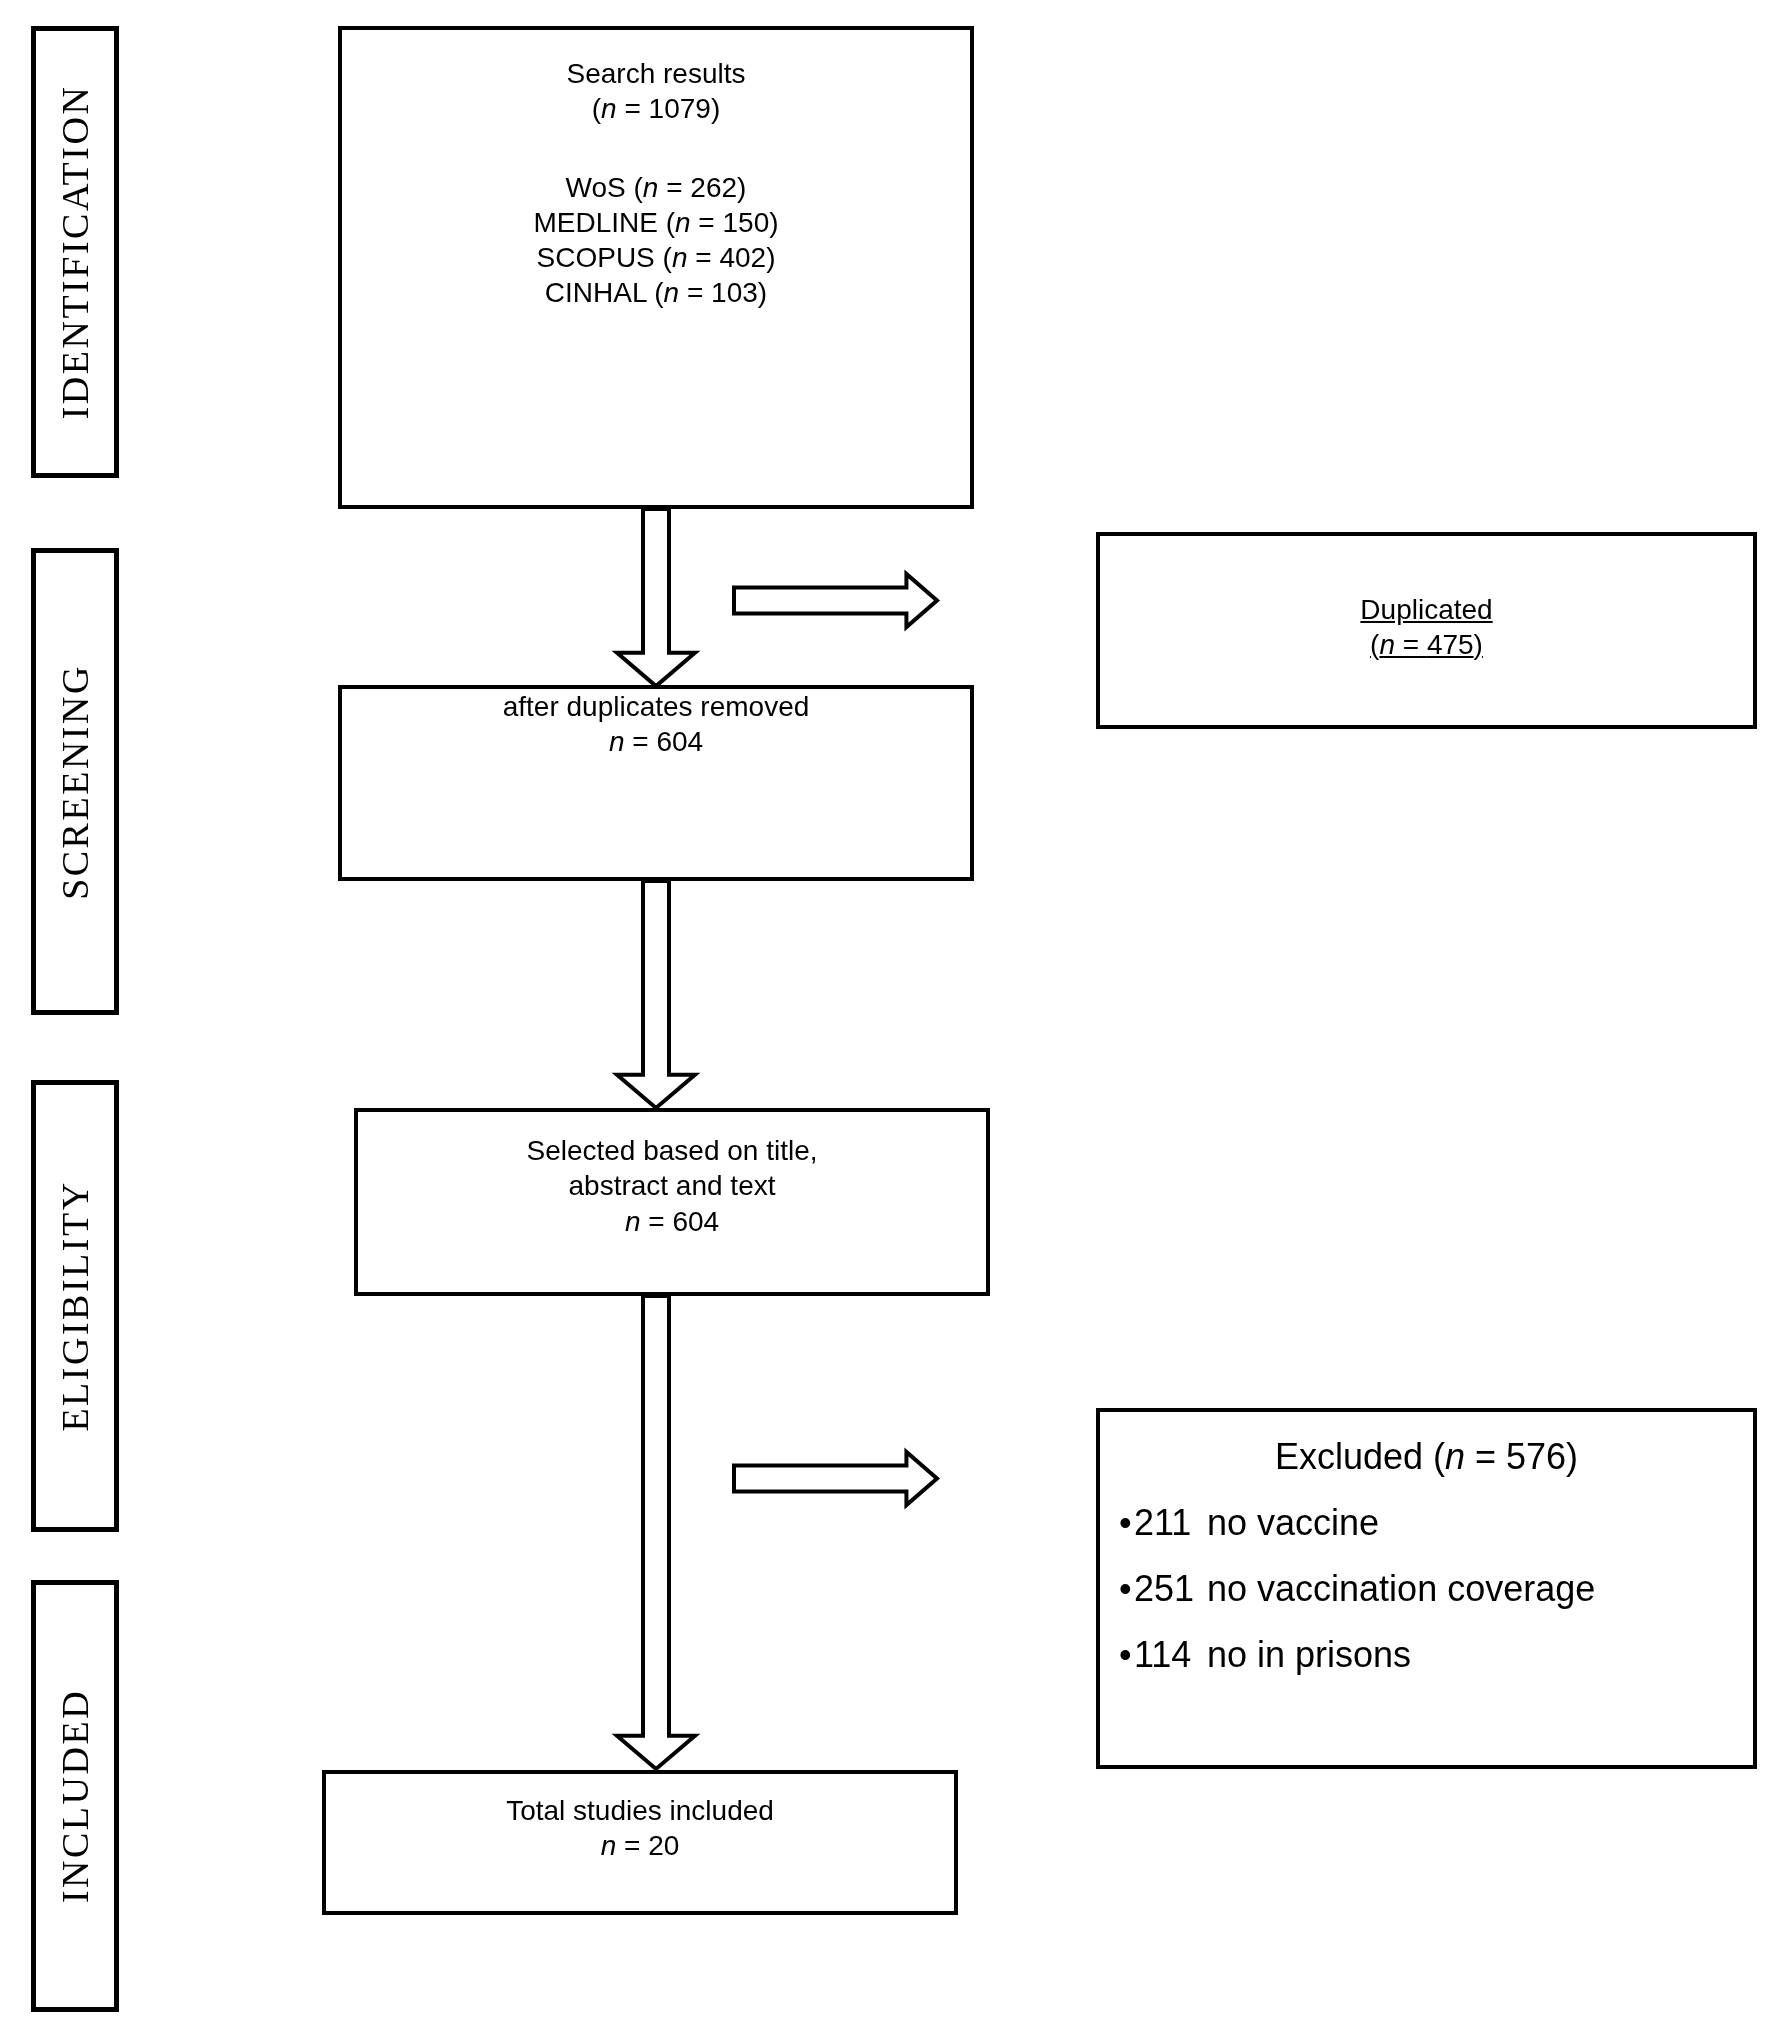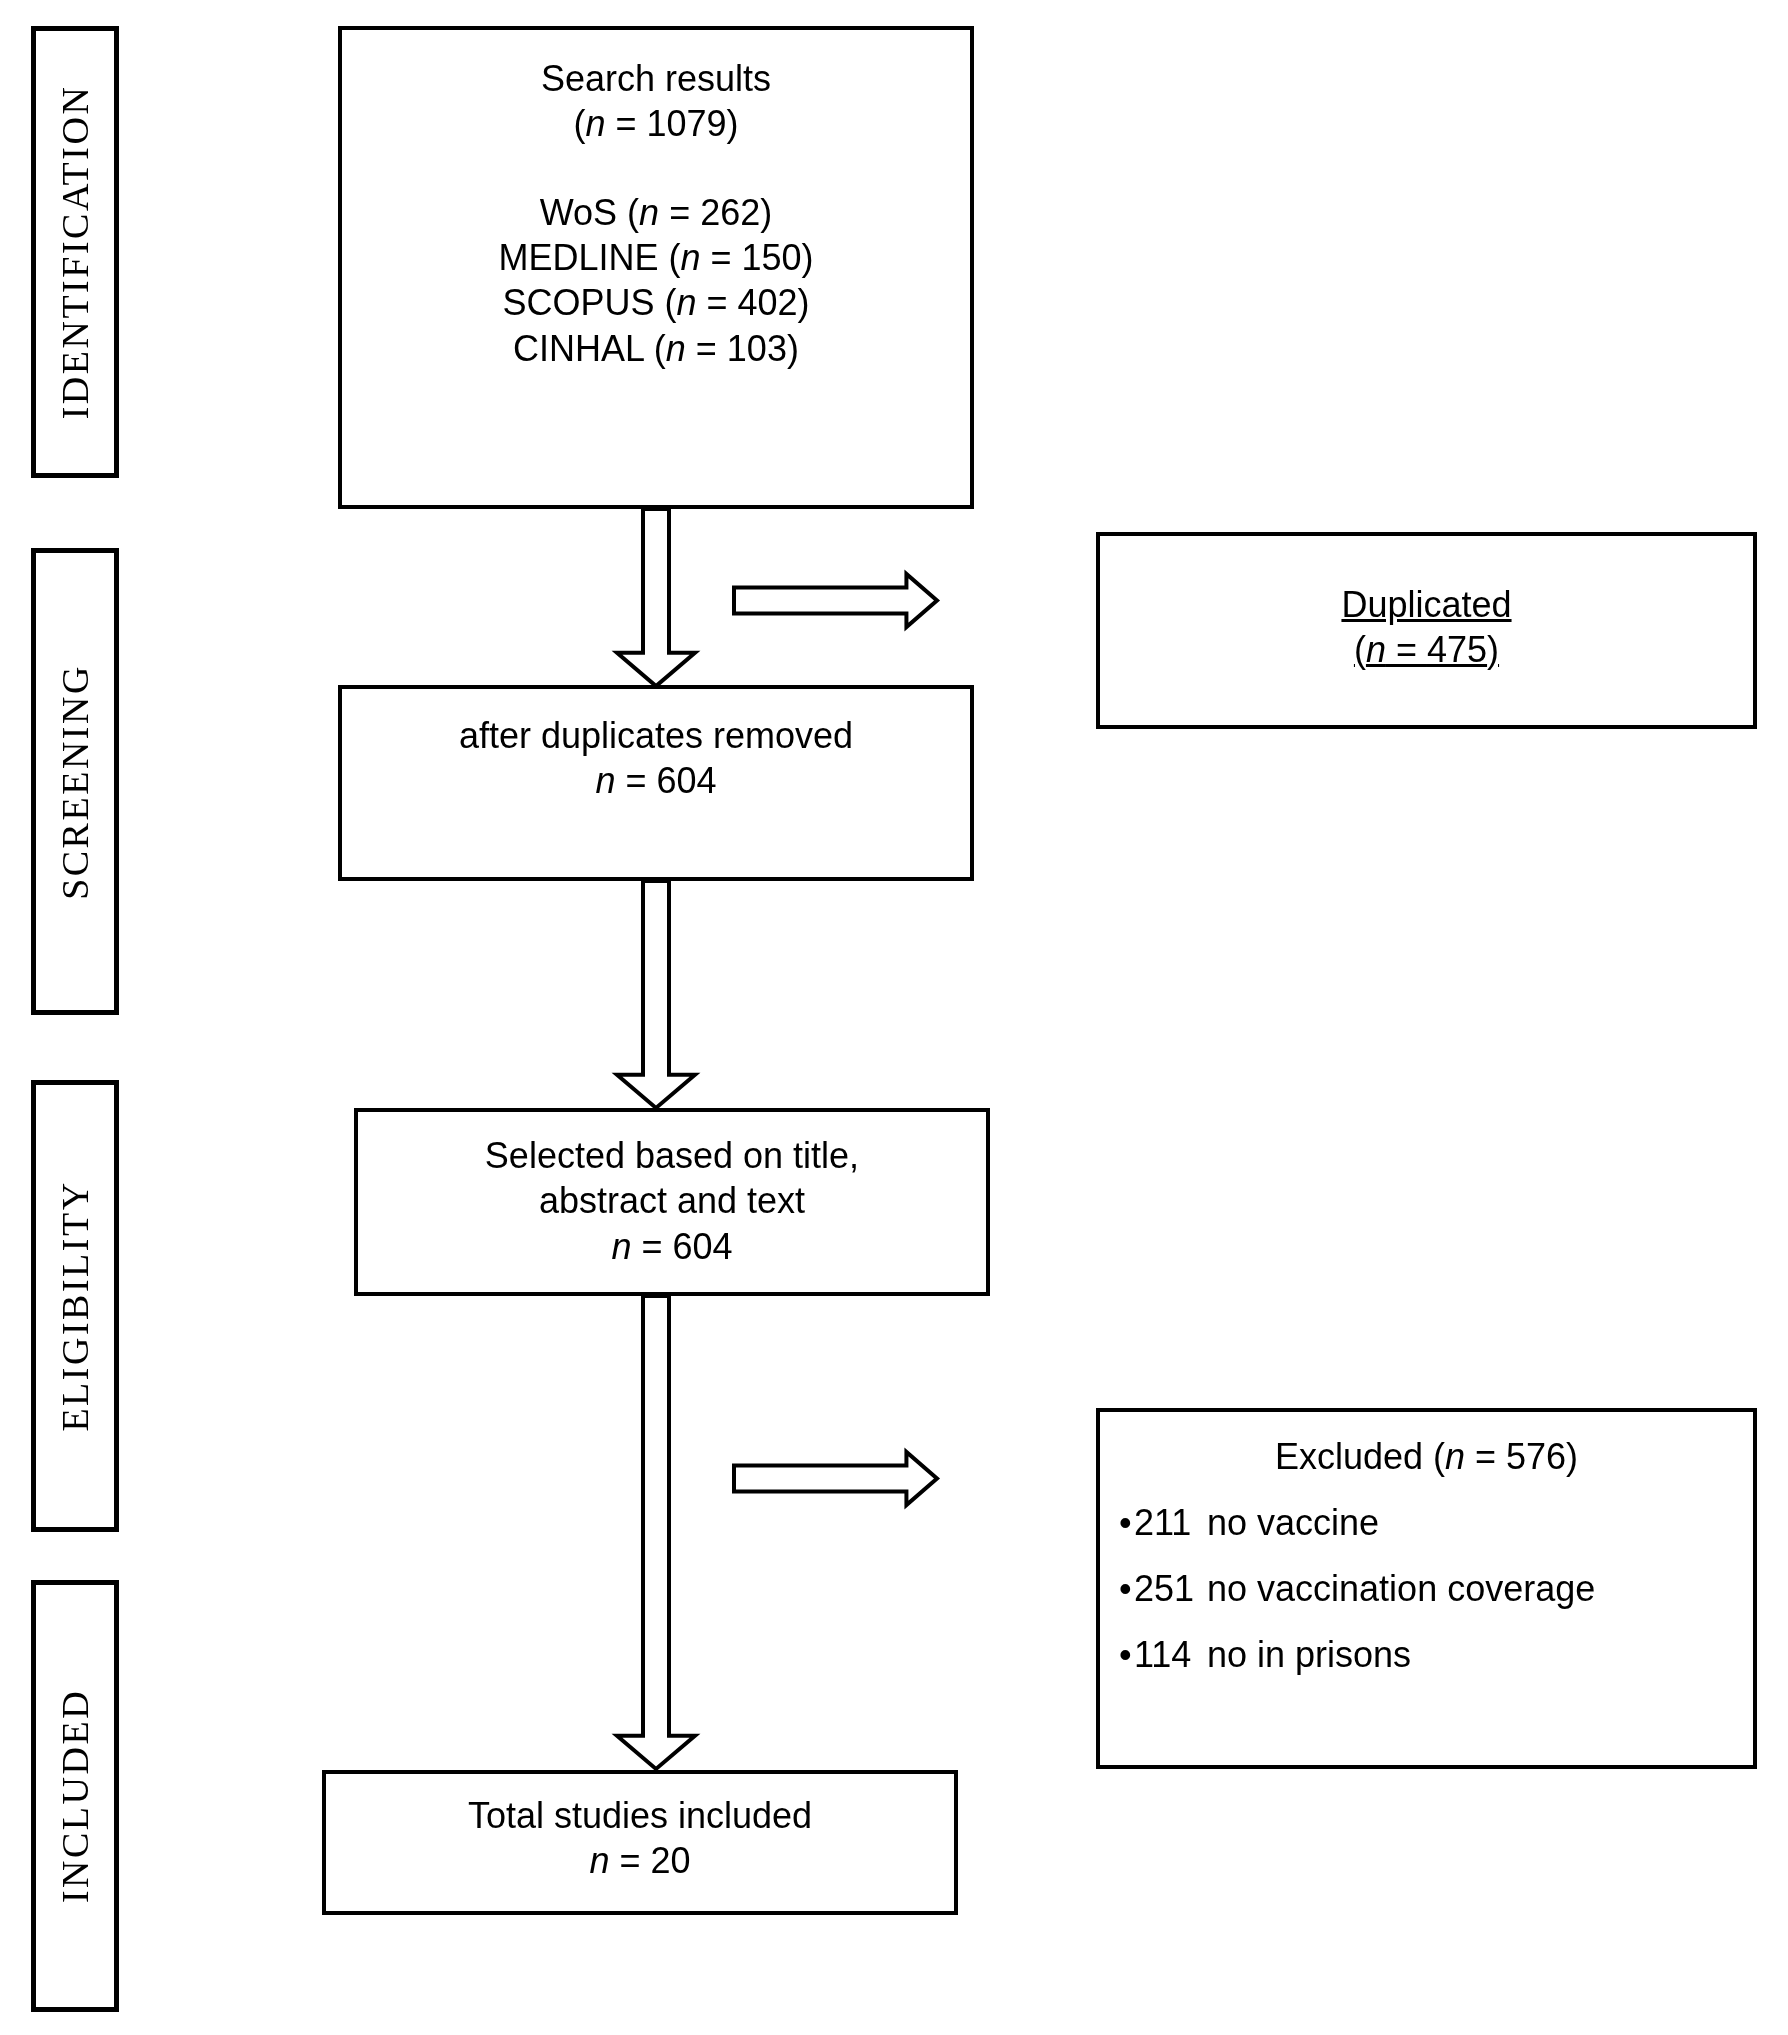--- a/index.html
+++ b/index.html
@@ -49,21 +49,21 @@
     box-sizing: border-box;
     display: flex;
     flex-direction: column;
     align-items: center;
     justify-content: flex-start;
   }
   .node-box.center-content {
     justify-content: center;
   }
   .node-line {
-    font-size: 36px;
+    font-size: 28px;
     line-height: 1.26;
     text-align: right;
     white-space: nowrap;
     color: #000000;
   }
   .node-line.spacer-gap {
     height: 43px;
   }
   .ital {
     font-style: italic;
@@ -180,21 +180,21 @@
     </svg>
   </div>
 
   <div class="node-box center-content" style="left:1096px; top:532px; width:661px; height:197px; padding-bottom:7px;text-decoration:underline;">
     <div class="node-line">Duplicated</div>
     <div class="node-line">
       <span>(</span><span class="ital">n</span><span> = </span><span>475</span><span>)</span>
     </div>
   </div>
 
-  <div class="node-box" style="left:338px; top:685px; width:636px; height:196px; padding-top:24px;">
+  <div class="node-box" style="left:338px; top:685px; width:636px; height:196px; ">
     <div class="node-line">after duplicates removed</div>
     <div class="node-line">
       <span class="ital">n</span><span> = </span><span>604</span>
     </div>
   </div>
 
   <div class="arrow-down" style="left:617px; top:881px; width:78px; height:227px;">
     <svg viewBox="0 0 156 452" preserveAspectRatio="none">
       <polygon class="arrow-shape" points="52,0 104,0 104,386 156,386 78,452 0,386 52,386"></polygon>
     </svg>

